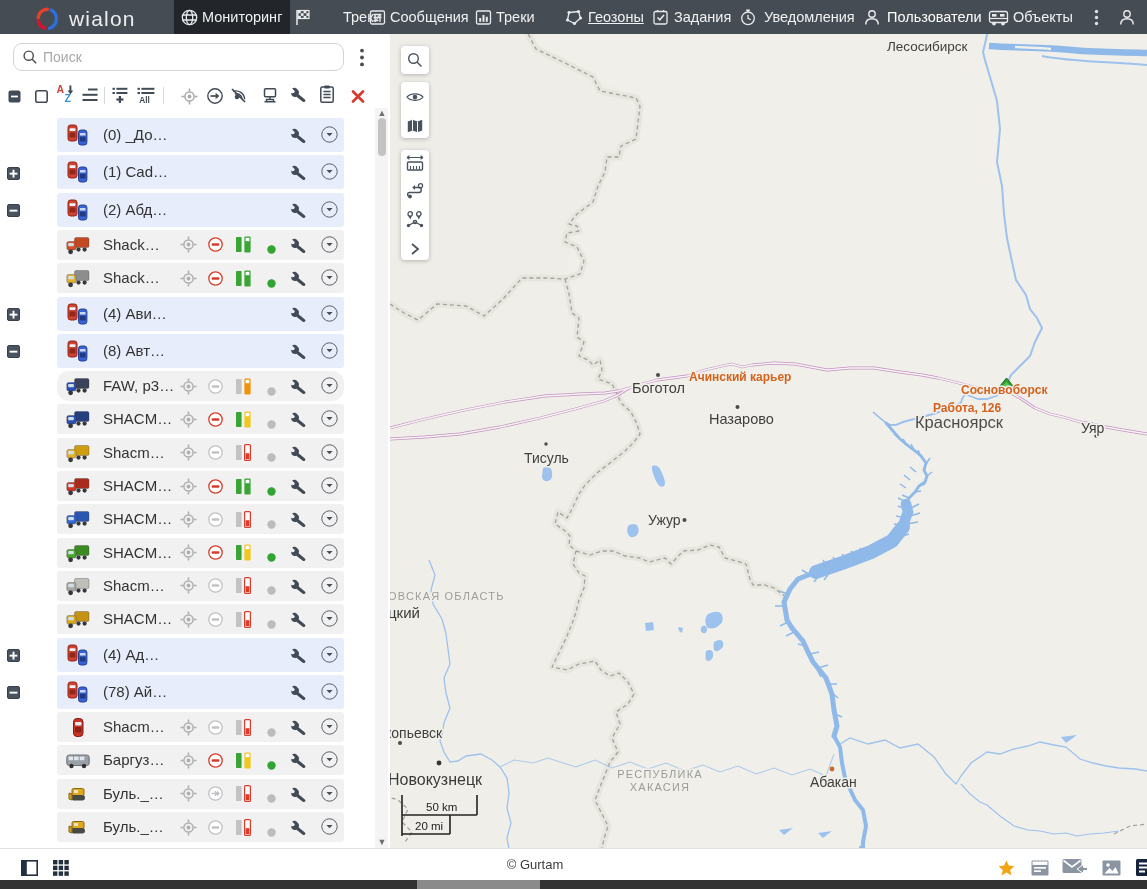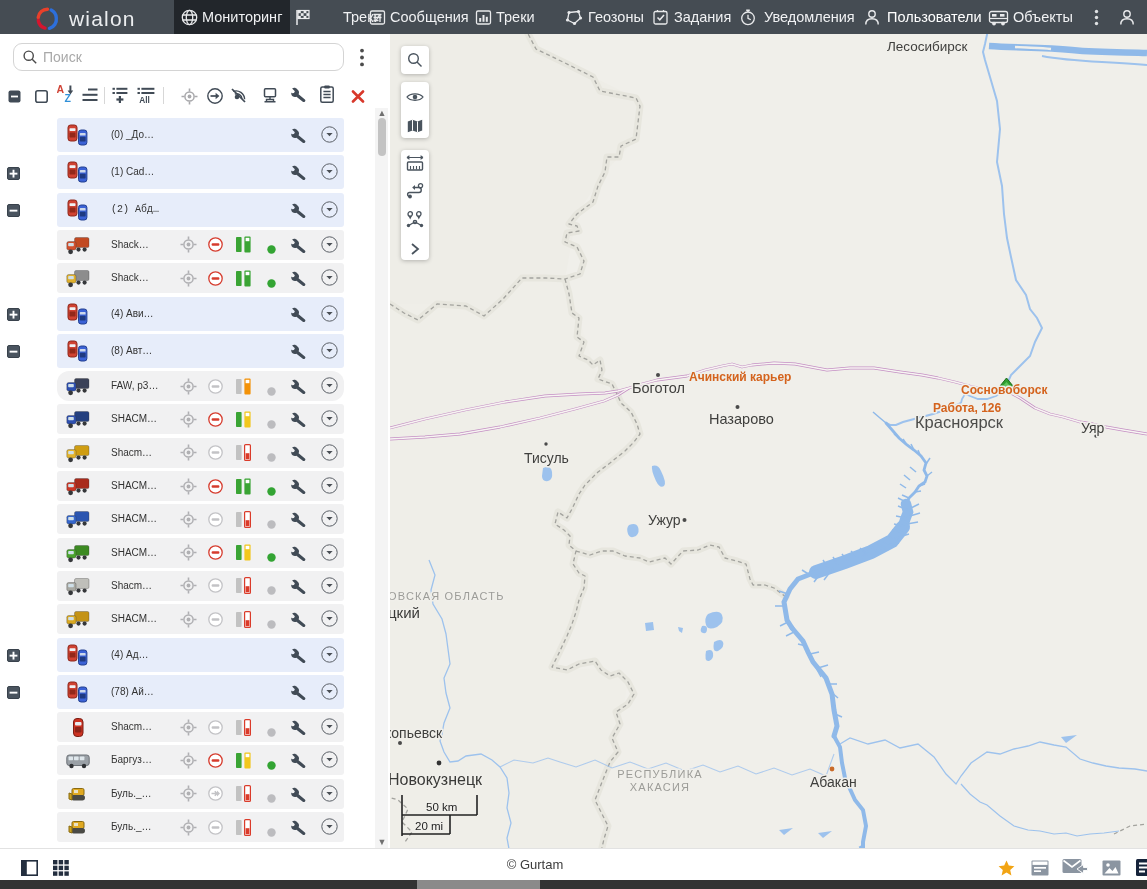--- a/index.html
+++ b/index.html
@@ -2,21 +2,21 @@
 <html><head><meta charset="utf-8">
 <style>
 * { margin:0; padding:0; box-sizing:border-box; }
 html,body { width:1147px; height:889px; overflow:hidden; font-family:"Liberation Sans", sans-serif; background:#fff; }
 .topbar { position:absolute; left:0; top:0; width:1147px; height:34px; background:#454c53; }
 .sidebar { position:absolute; left:0; top:34px; width:390px; height:814px; background:#fff; overflow:hidden; }
 .mapw { position:absolute; left:390px; top:34px; width:757px; height:814px; overflow:hidden; background:#f0efea; }
 .footer { position:absolute; left:0; top:848px; width:1147px; height:32px; background:#fff; border-top:1px solid #e2e2e2; }
 .strip { position:absolute; left:0; top:880px; width:1147px; height:9px; background:#333; }
 .row { position:absolute; left:57px; width:287px; border-radius:3px; }
-.nm { position:absolute; left:46px; top:0; font-size:10px; color:#333; white-space:nowrap;margin-left:8px; }
+.nm { position:absolute; left:46px; top:0; font-size:15px; color:#333; white-space:nowrap; }
 </style></head>
 <body>
 <div class="topbar">
 <svg width="120" height="26" viewBox="0 0 120 26" style="position:absolute;left:33px;top:6px;">
 <g fill="none" stroke-linecap="round">
 <path d="M14.5 3.2 A9.3 9.3 0 0 0 5.2 11.5" stroke="#e8402a" stroke-width="3.4"></path>
 <path d="M5.3 14.5 A9.3 9.3 0 0 0 12 22.1" stroke="#d5152e" stroke-width="3.4"></path>
 <path d="M16.5 22.3 A9.3 9.3 0 0 0 23.3 12.1 A9.3 9.3 0 0 0 18.2 4.1" stroke="#2d6fdb" stroke-width="3.4"></path>
 </g>
 <text x="36" y="20" font-family="Liberation Sans" font-size="21" fill="#eceef0" letter-spacing="1.2">wialon</text>
@@ -58,21 +58,21 @@
 <div style="position:absolute;left:565px;top:9px;"><svg width="18" height="17" viewBox="0 0 18 17">
         <path d="M4 3.5 L13.5 2.5 L15.5 9 L9.5 14.5 L2.5 11 Z" fill="none" stroke="#e9eaec" stroke-width="1.3"></path>
         <g fill="#e9eaec">
           <circle cx="4" cy="3.5" r="1.6"></circle>
           <circle cx="13.5" cy="2.5" r="1.6"></circle>
           <circle cx="15.5" cy="9" r="1.6"></circle>
           <circle cx="9.5" cy="14.5" r="1.6"></circle>
           <circle cx="2.5" cy="11" r="1.6"></circle>
         </g>
       </svg></div>
-<div style="position:absolute;left:588px;top:0;height:34px;line-height:35px;font-size:14.5px;color:#f0f1f3;">Геозоны</div>
+<div style="position:absolute;left:588px;top:0;height:34px;line-height:35px;font-size:14.5px;color:#f0f1f3;text-decoration:underline;">Геозоны</div>
 <div style="position:absolute;left:652px;top:9px;"><svg width="17" height="17" viewBox="0 0 17 17">
         <rect x="2" y="2.5" width="13" height="12.5" rx="1.5" stroke="#e9eaec" stroke-width="1.3" fill="none"></rect>
         <path d="M5.5 8.5 L7.8 10.8 L12 6" stroke="#e9eaec" stroke-width="1.5" fill="none"></path>
         <path d="M5.5 2.5 V1 M11.5 2.5 V1" stroke="#e9eaec" stroke-width="1.3"></path>
       </svg></div>
 <div style="position:absolute;left:674px;top:0;height:34px;line-height:35px;font-size:14.5px;color:#f0f1f3;">Задания</div>
 <div style="position:absolute;left:739px;top:9px;"><svg width="18" height="17" viewBox="0 0 18 17">
         <circle cx="9" cy="9.3" r="6.3" fill="none" stroke="#e9eaec" stroke-width="1.3"></circle>
         <path d="M9 5.8 V9.3 L11.8 10.8" stroke="#e9eaec" stroke-width="1.3" fill="none"></path>
         <path d="M7.2 1.2 H10.8 M9 1.2 V3" stroke="#e9eaec" stroke-width="1.4"></path>
@@ -235,21 +235,21 @@
 </svg></div>
     <div style="position:absolute;left:264px;top:8px;"><svg width="17" height="17" viewBox="0 0 17 17">
 <circle cx="8.5" cy="8.5" r="7.7" fill="none" stroke="#5a5f66" stroke-width="1"></circle>
 <path d="M5.4 7 L8.5 10.3 L11.6 7 Z" fill="#4a4f55"></path>
 </svg></div>
   </div>
 <div style="position:absolute;left:7px;top:203.1px;width:13px;height:13px;"><svg width="13" height="13" viewBox="0 0 13 13">
       <rect x="0.5" y="0.5" width="12" height="12" rx="1.5" fill="#4a545f" stroke="#39424c"></rect>
       <rect x="2.6" y="5.7" width="7.8" height="1.9" fill="#fff"></rect>
     </svg></div>
-<div class="row" style="top:192.6px;height:34px;background:#e7edfa;font-family:Liberation Mono, monospace;">
+<div class="row" style="top:192.6px;height:34px;background:#e7edfa;">
     <div style="position:absolute;left:8px;top:6px;"><svg width="30" height="22" viewBox="0 0 30 22">
 <g>
           <rect x="3" y="1" width="9" height="16" rx="2.6" fill="#d04232" stroke="#8d281c"></rect>
 <rect x="4.5" y="4.2" width="6" height="2.8" rx="0.7" fill="#f0f2f4"></rect>
 <rect x="4.5" y="8.4" width="6" height="5" rx="0.7" fill="#93281a"></rect>
         </g>
 <g>
           <rect x="13.5" y="6" width="8.4" height="15" rx="2.6" fill="#3b62d6" stroke="#24418f"></rect>
 <rect x="14.8" y="9" width="5.8" height="2.6" rx="0.7" fill="#cdd8ea"></rect>
 <rect x="14.8" y="12.8" width="5.8" height="4.6" rx="0.7" fill="#1f3a80"></rect>

